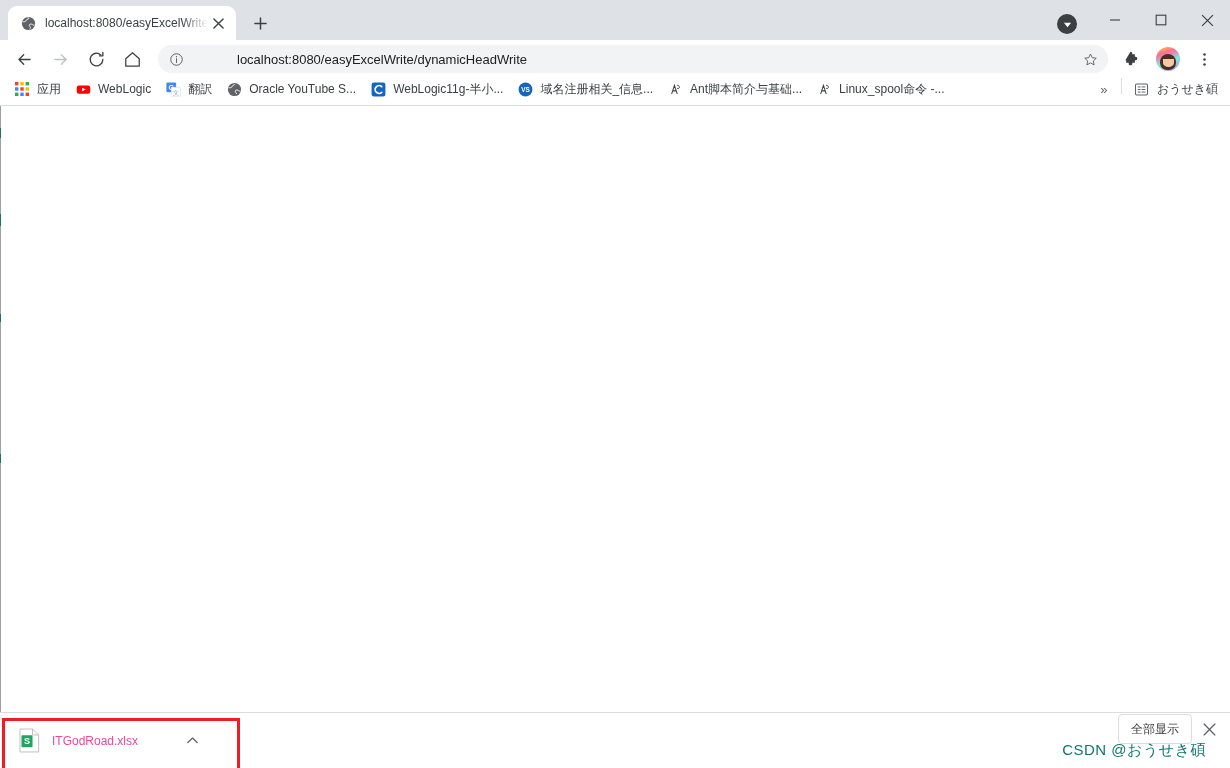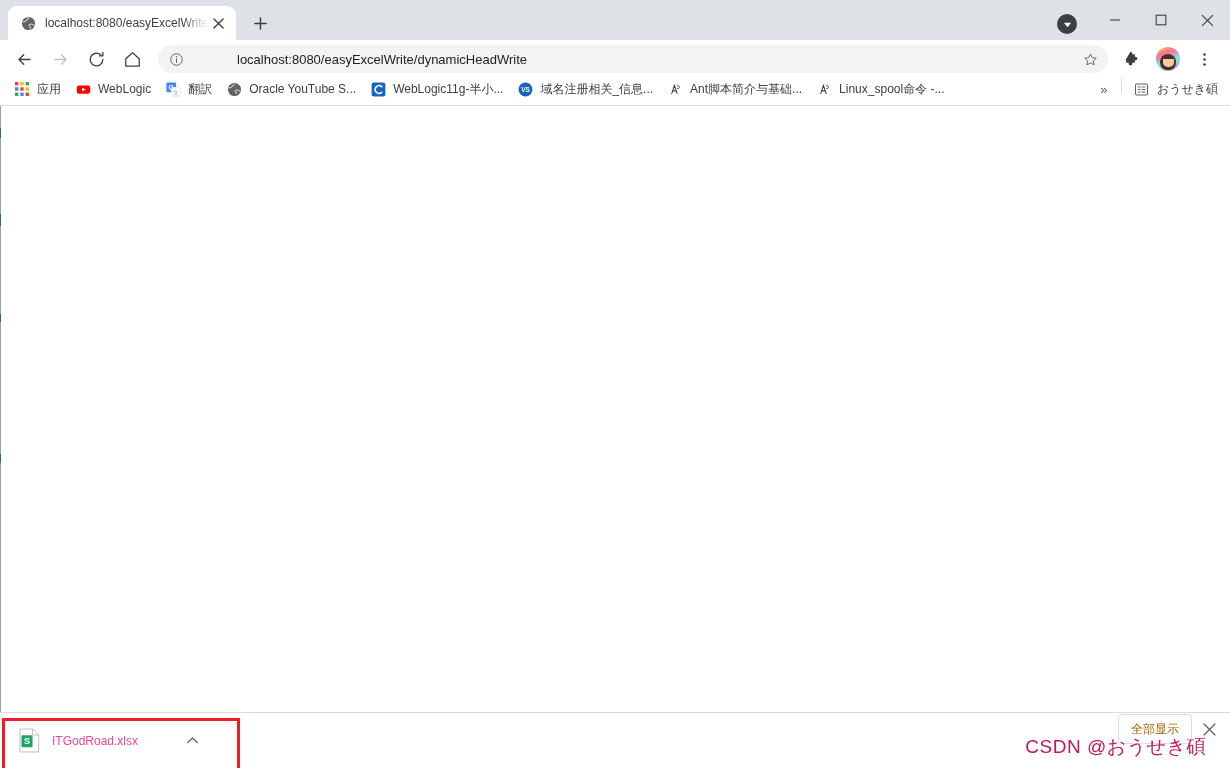--- a/index.html
+++ b/index.html
@@ -274,37 +274,37 @@
     align-items: center;
   }
   .showall-btn {
     height: 30px;
     padding: 0 12px;
     border: 1px solid #dadce0;
     border-radius: 4px;
     background: #ffffff;
     display: flex; align-items: center; justify-content: center;
     font-size: 12px;
-    color: #a16207;
+    color: #404040;
     margin-right: 6px;
     position: relative;
     top: -12px;
   }
   .shelf-close {
     width: 22px; height: 22px;
     display: flex; align-items: center; justify-content: center;
     color: #5f6368;
     position: relative;
     top: -12px;
   }
   .watermark {
     position: absolute;
     right: 24px; bottom: 8px;
-    font-size: 19px;
-    color: #be185d;
+    font-size: 15px;
+    color: #0f766e;
     white-space: nowrap;
     pointer-events: none;
     letter-spacing: 0.5px;
   }
   svg { display: block; }
 </style>
 </head>
 <body>
 
 <div id="browser">

